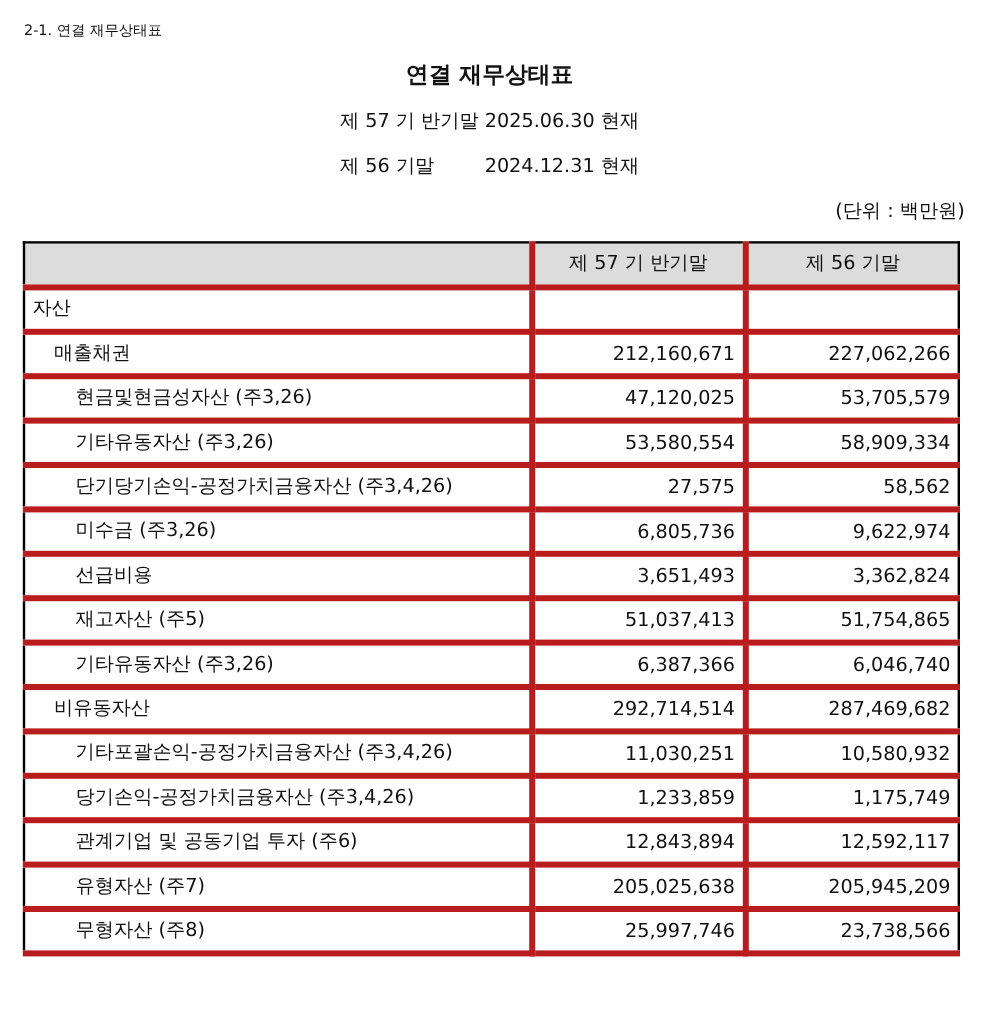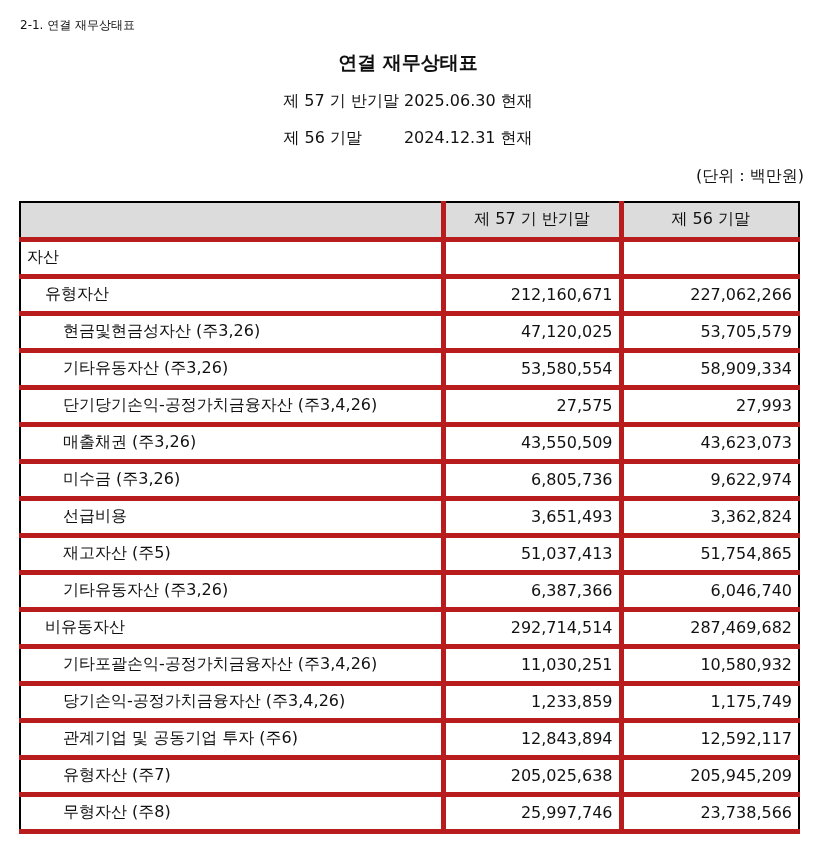--- a/index.html
+++ b/index.html
@@ -120,43 +120,38 @@
       <th>제 56 기말</th>
     </tr>
   </thead>
   <tbody id="fs-body">
       <tr>
         <td class="lvl0">자산</td>
         <td class="num"></td>
         <td class="num"></td>
       </tr>
       <tr>
-        <td class="lvl1">유형자산</td>
+        <td class="lvl1">매출채권</td>
         <td class="num">212,160,671</td>
         <td class="num">227,062,266</td>
       </tr>
       <tr>
         <td class="lvl2">현금및현금성자산 (주3,26)</td>
         <td class="num">47,120,025</td>
         <td class="num">53,705,579</td>
       </tr>
       <tr>
         <td class="lvl2">기타유동자산 (주3,26)</td>
         <td class="num">53,580,554</td>
         <td class="num">58,909,334</td>
       </tr>
       <tr>
         <td class="lvl2">단기당기손익-공정가치금융자산 (주3,4,26)</td>
         <td class="num">27,575</td>
-        <td class="num">27,993</td>
-      </tr>
-      <tr>
-        <td class="lvl2">매출채권 (주3,26)</td>
-        <td class="num">43,550,509</td>
-        <td class="num">43,623,073</td>
+        <td class="num">58,562</td>
       </tr>
       <tr>
         <td class="lvl2">미수금 (주3,26)</td>
         <td class="num">6,805,736</td>
         <td class="num">9,622,974</td>
       </tr>
       <tr>
         <td class="lvl2">선급비용</td>
         <td class="num">3,651,493</td>
         <td class="num">3,362,824</td>

